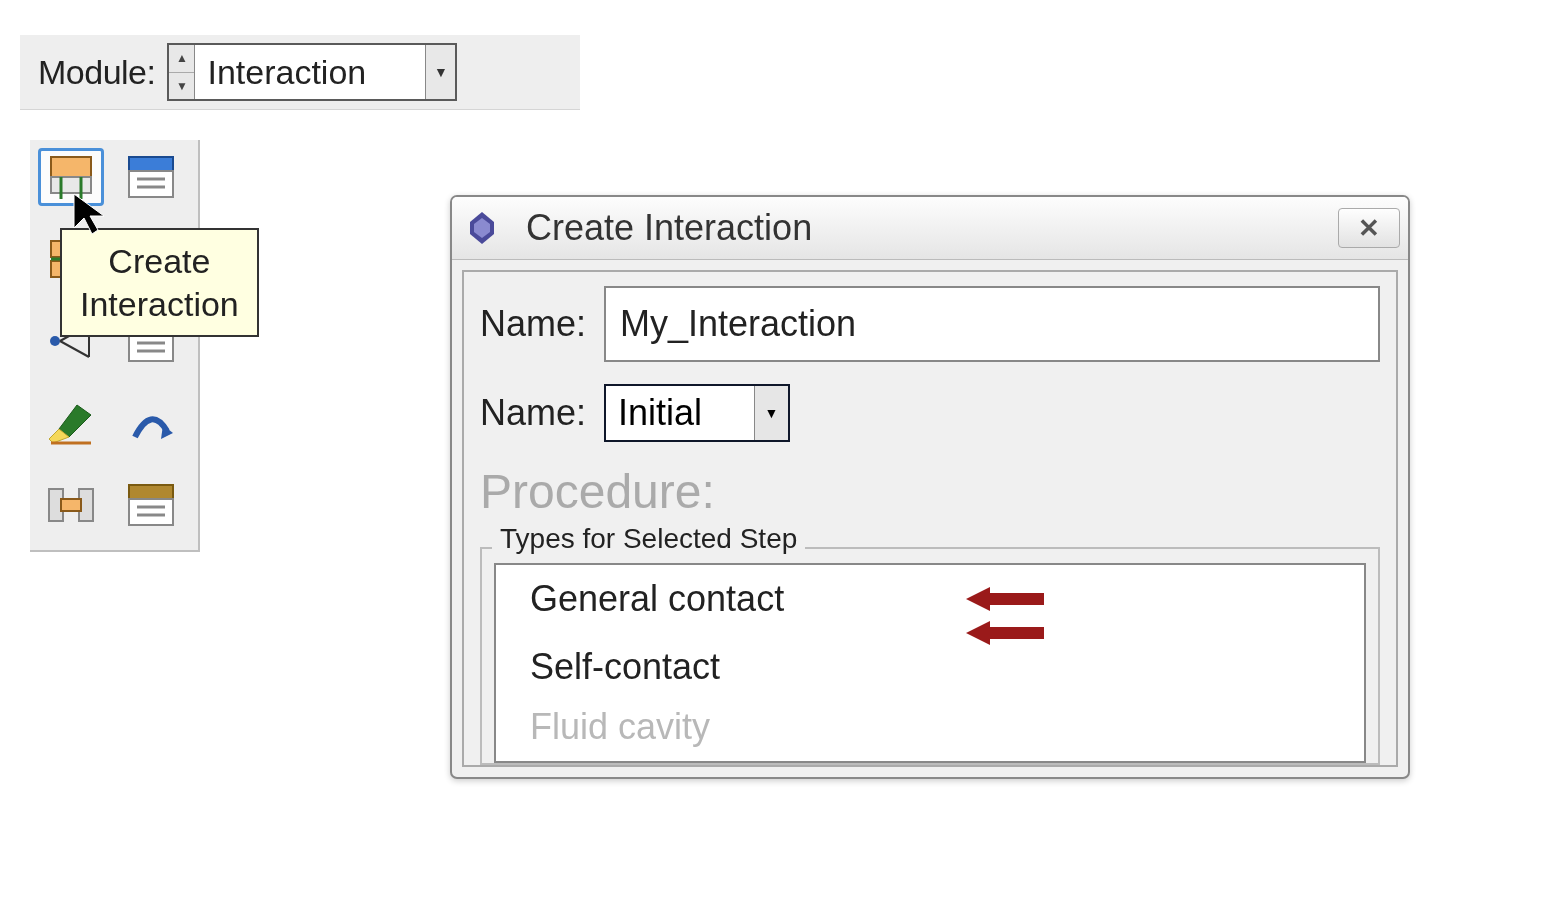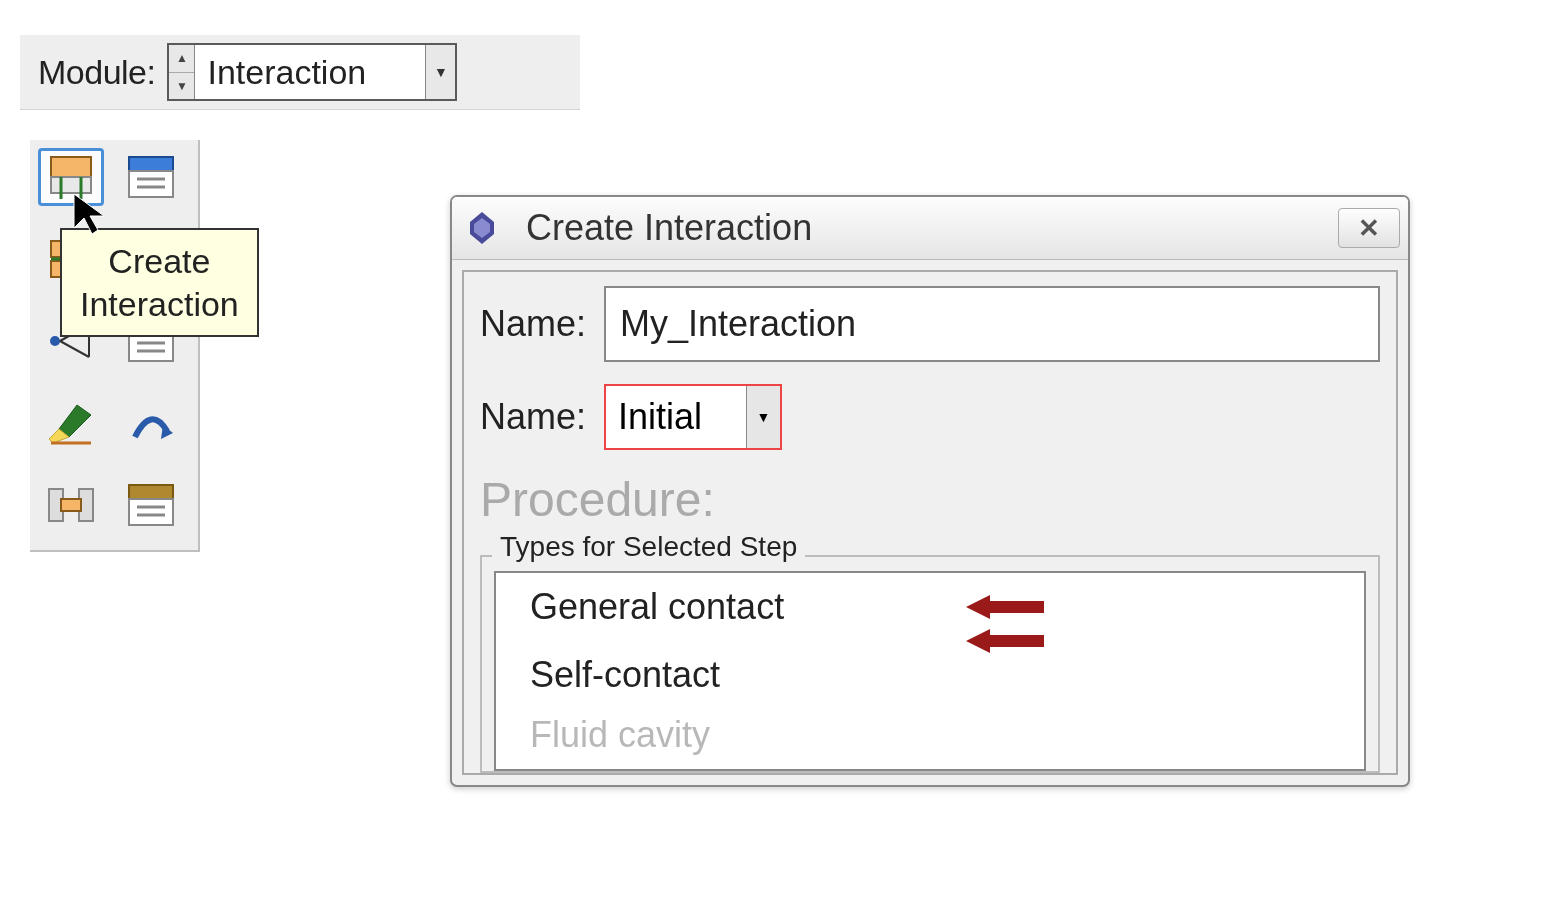--- a/index.html
+++ b/index.html
@@ -196,23 +196,24 @@
     border: 2px solid #888;
     background: #ffffff;
     padding: 6px 14px;
     font-size: 36px;
     display: flex;
     align-items: center;
     color: #222;
   }
   .select-box {
     display: flex;
-    border: 2px solid #ef4444;
+    border: 2px solid #0f172a;
     background: #fff;
-    height: 66px;
+    height: 58px;
+    gap: 8px;
   }
   .select-val {
     padding: 0 20px 0 12px;
     display: flex;
     align-items: center;
     font-size: 36px;
     min-width: 140px;
   }
   .select-drop {
     width: 34px;

